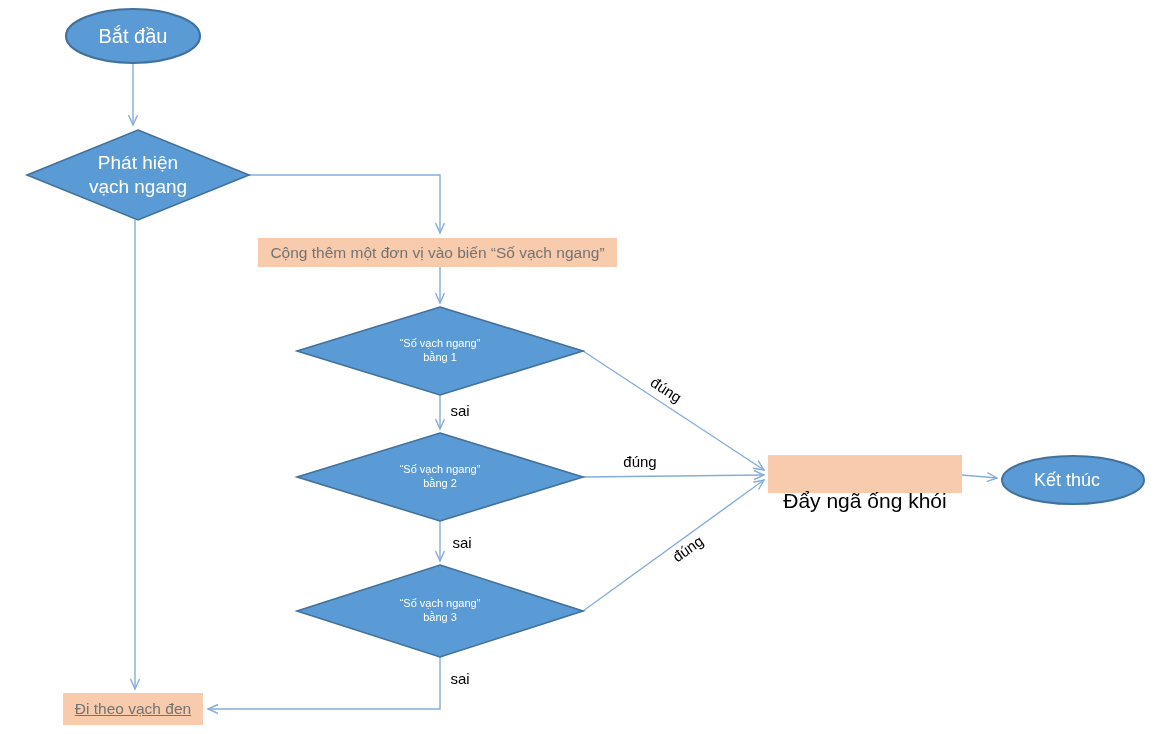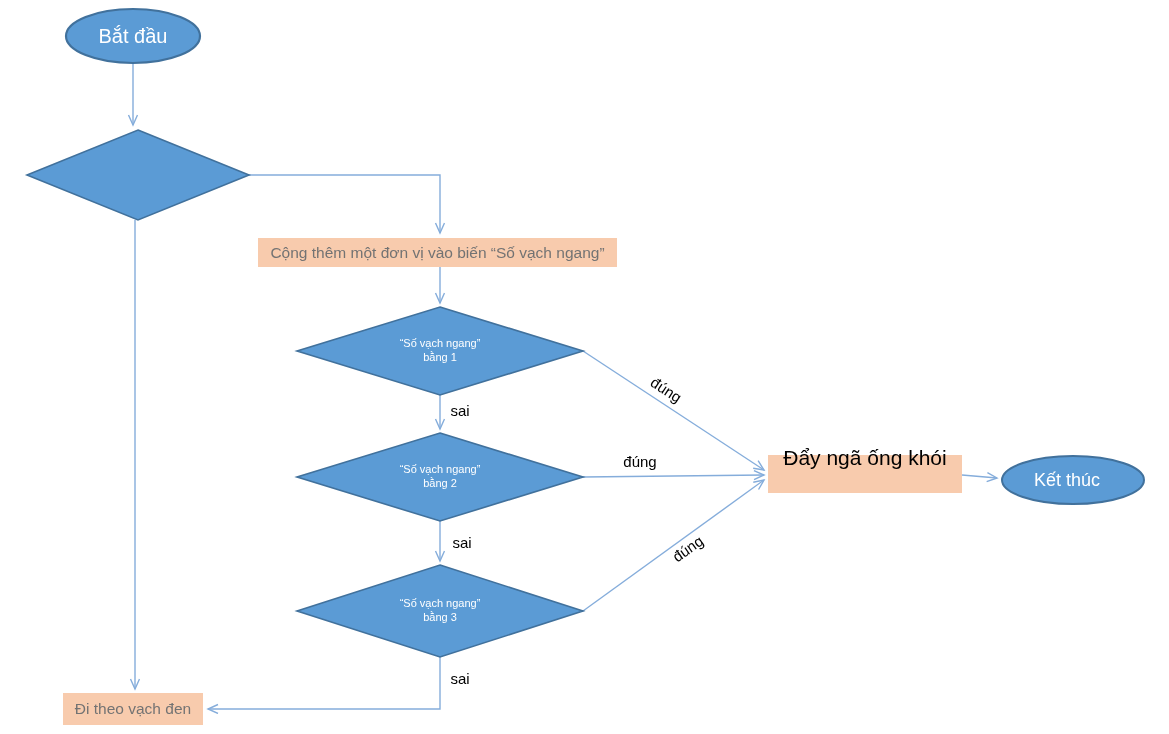--- a/index.html
+++ b/index.html
@@ -78,37 +78,39 @@
       <polygon points="440,433 583,477 440,521 297,477" stroke="#41719C" fill="#5B9BD5"></polygon>
       <polygon points="440,565 583,611 440,657 297,611" stroke="#41719C" fill="#5B9BD5"></polygon>
       <rect x="768" y="455" width="194" height="38" stroke="none" fill="#F8CBAD"></rect>
       <ellipse cx="1073" cy="480" rx="71" ry="24" stroke-width="2" stroke="#41719C" fill="#5B9BD5"></ellipse>
       <rect x="63" y="693" width="140" height="32" stroke="none" fill="#F8CBAD"></rect>
     </g>
   </svg>
 
   <div class="label shape-text fs-start" style="left:66px; top:9px; width:134px; height:54px;">Bắt đầu</div>
 
+  <div class="label shape-text fs-detect" style="left:58px; top:148px; width:160px; height:54px;">Phát hiện
+vạch ngang</div>
 
   <div class="label navy-text fs-process" style="left:258px; top:238px; width:359px; height:29px;">Cộng thêm một đơn vị vào biến “Số vạch ngang”</div>
 
   <div class="label shape-text fs-check" style="left:340px; top:329px; width:200px; height:44px;">“Số vạch ngang”
 bằng 1</div>
 
   <div class="label shape-text fs-check" style="left:340px; top:455px; width:200px; height:44px;">“Số vạch ngang”
 bằng 2</div>
 
   <div class="label shape-text fs-check" style="left:340px; top:589px; width:200px; height:44px;">“Số vạch ngang”
 bằng 3</div>
 
-  <div class="label black-text fs-push" style="left:768px; top:439px; width:194px; height:38px;">Đẩy ngã ống khói</div>
+  <div class="label black-text fs-push" style="left:768px; top:482px; width:194px; height:38px;">Đẩy ngã ống khói</div>
 
   <div class="label shape-text fs-end" style="left:996px; top:456px; width:142px; height:48px;">Kết thúc</div>
 
-  <div class="label navy-text fs-process" style="left:63px; top:693px; width:140px; height:32px;">Đi theo vạch đen</div>
+  <div class="label navy-text fs-process" style="left:63px; top:693px; width:140px; height:32px;text-decoration:underline;">Đi theo vạch đen</div>
 
   <div class="label black-text fs-edge rot-down" style="left:631px; top:376px; width:70px; height:28px;">đúng</div>
 
   <div class="label black-text fs-edge" style="left:605px; top:448px; width:70px; height:28px;">đúng</div>
 
   <div class="label black-text fs-edge rot-up" style="left:653px; top:535px; width:70px; height:28px;">đúng</div>
 
   <div class="label black-text fs-edge" style="left:444px; top:400px; width:32px; height:22px;">sai</div>
 
   <div class="label black-text fs-edge" style="left:446px; top:532px; width:32px; height:22px;">sai</div>

